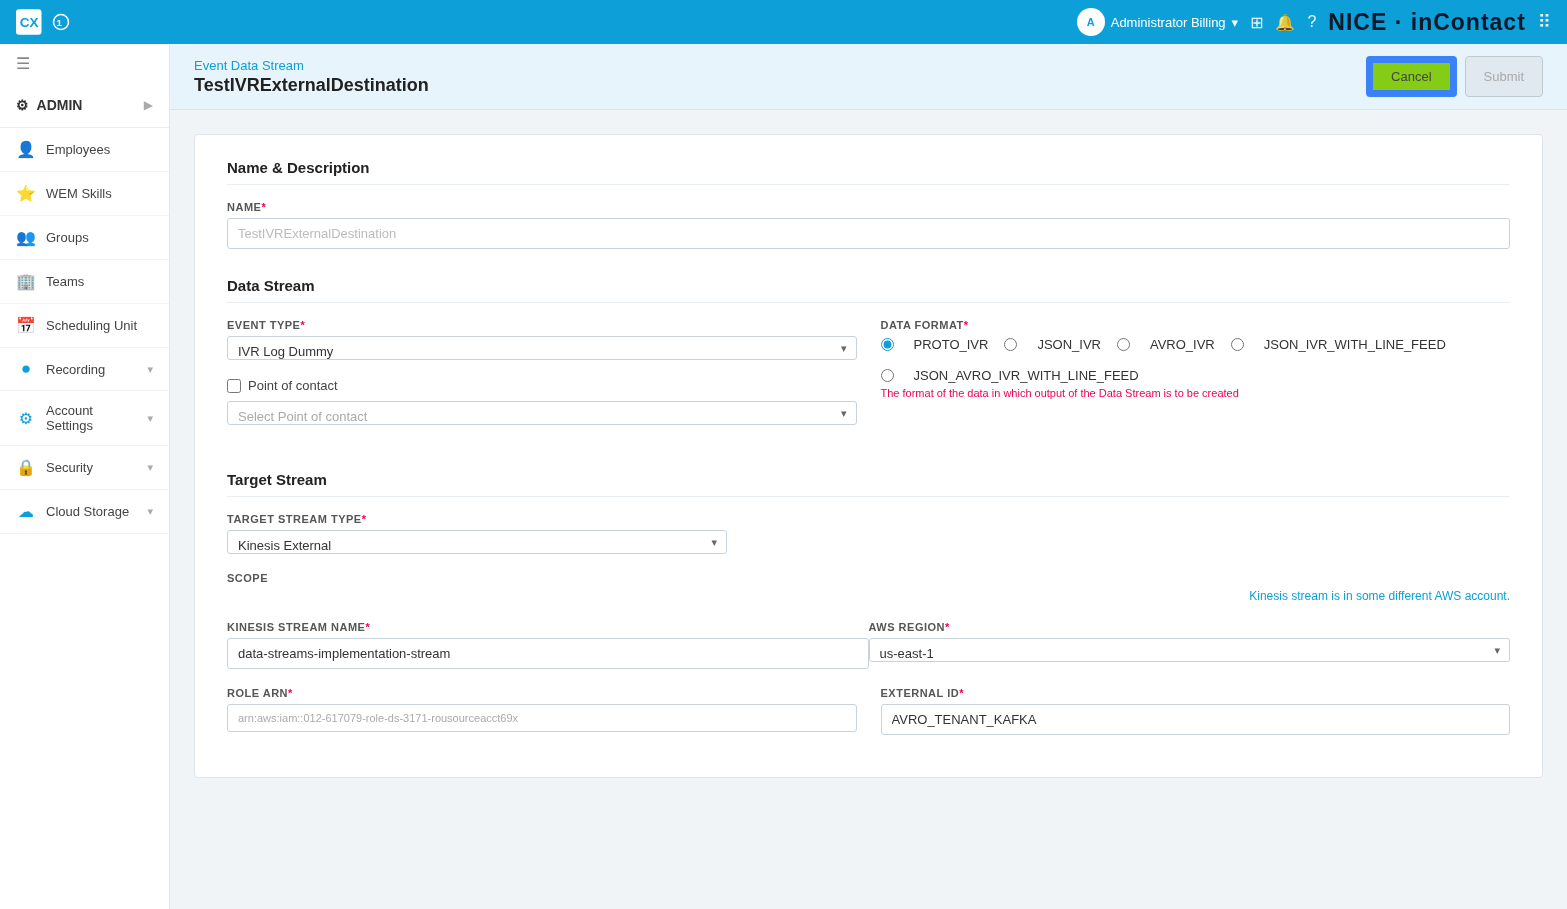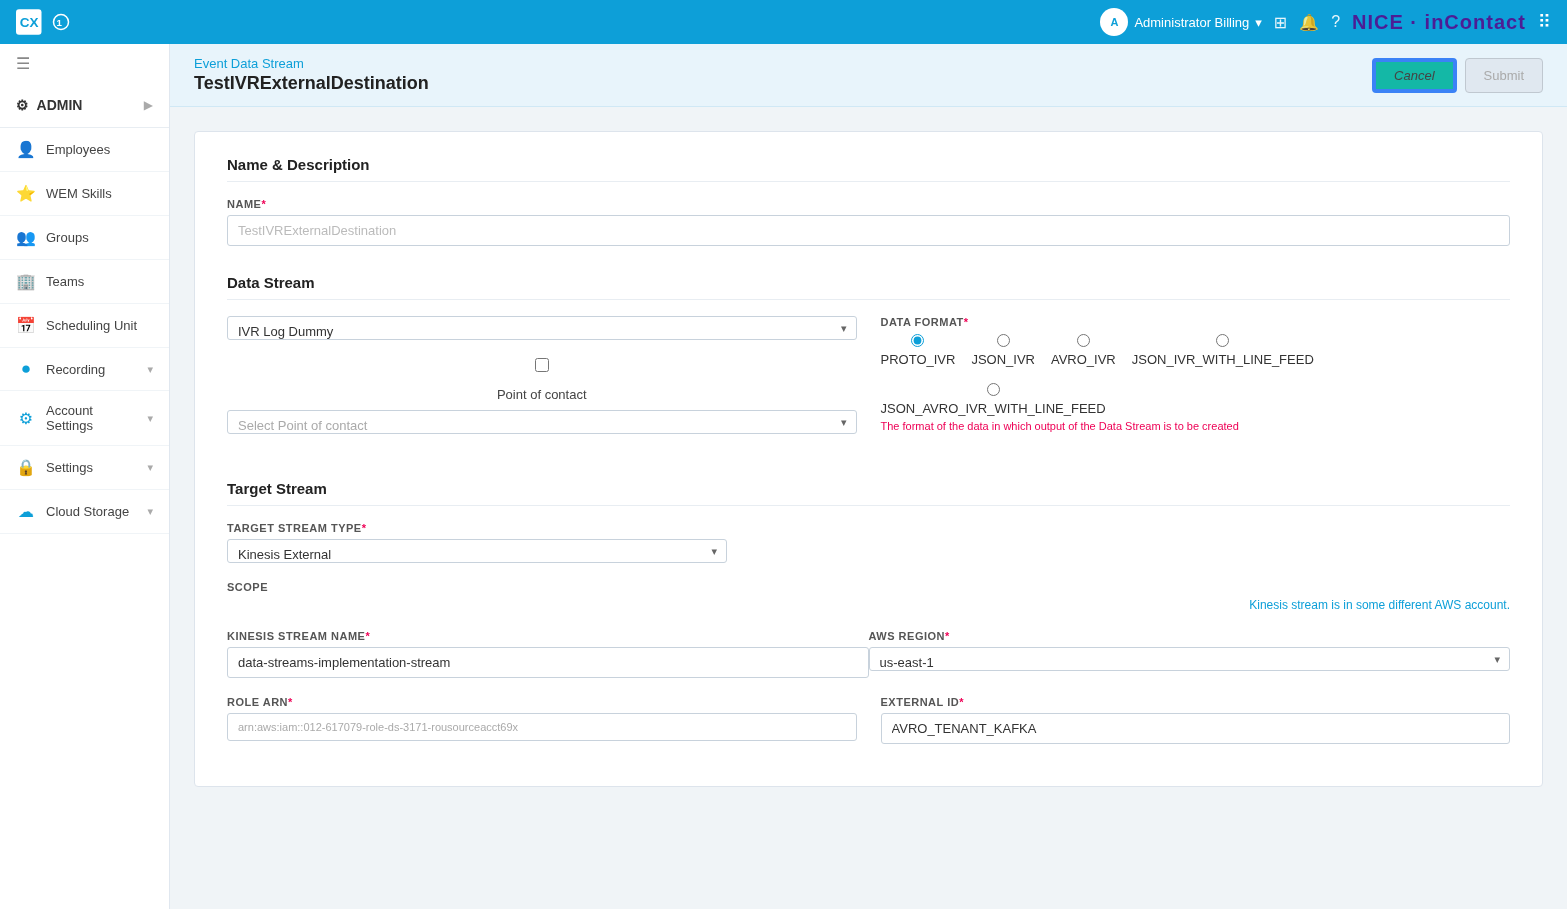--- a/index.html
+++ b/index.html
@@ -15,21 +15,21 @@
       padding: 0 16px;
       position: fixed;
       top: 0; left: 0; right: 0;
       z-index: 100;
     }
     .top-nav-logo { display: flex; align-items: center; }
     .top-nav-logo svg { width: 60px; height: 30px; }
     .top-nav-right { display: flex; align-items: center; gap: 12px; }
     .top-nav-right .user-info { display: flex; align-items: center; gap: 6px; color: #fff; font-size: 13px; }
     .top-nav-right .nav-icon { color: #fff; font-size: 16px; cursor: pointer; opacity: 0.9; }
-    .nice-brand { color: #4c1d95; font-weight: 700; font-size: 20px; letter-spacing: 1px; }
+    .nice-brand { color: #0f172a; font-weight: 700; font-size: 23px; letter-spacing: 1px; }
     .grid-icon { color: #fff; font-size: 18px; }
 
     
     .sidebar {
       position: fixed;
       top: 44px;
       left: 0;
       bottom: 0;
       width: 170px;
       background: #fff;
@@ -76,21 +76,21 @@
       display: flex;
       align-items: center;
       justify-content: space-between;
       border-bottom: 1px solid #d0e8f5;
       margin-top: 20px;
     }
     .breadcrumb-link { color: #0d9fd8; font-size: 13px; cursor: pointer; }
     .page-title { font-size: 18px; font-weight: 600; color: #222; margin-top: 2px; }
     .header-actions { display: flex; gap: 8px; }
     .btn { padding: 6px 18px; border-radius: 4px; border: none; cursor: pointer; font-size: 13px; font-weight: 500; }
-    .btn-cancel { background: #14b8a6; border: 4px solid #3b82f6; color: #444; font-style: italic; }
+    .btn-cancel { background: #84cc16; border: 7px solid #3b82f6; color: #444; }
     .btn-submit { background: #e0e8f0; color: #aaa; border: 1px solid #c0c8d0; }
 
     
     .form-area {
       background: #f0f4f7;
       padding: 24px;
     }
     .form-card {
       background: #fff;
       border: 1px solid #dde4ec;
@@ -153,26 +153,26 @@
       right: 10px;
       top: 50%;
       transform: translateY(-50%);
       color: #666;
       font-size: 11px;
       pointer-events: none;
     }
 
     
     .radio-group { display: flex; align-items: center; gap: 16px; flex-wrap: wrap; margin-top: 6px; }
-    .radio-option { display: flex; align-items: center; gap: 5px; cursor: pointer; flex-direction: column; }
+    .radio-option { display: flex; align-items: center; gap: 20px; cursor: pointer; }
     .radio-option input[type="radio"] { accent-color: #0d9fd8; }
     .radio-hint { font-size: 11px; color: #e05; margin-top: 4px; }
 
     
-    .checkbox-label { display: flex; align-items: center; gap: 15px; cursor: pointer; font-size: 13px; color: #444; flex-direction: column; }
+    .checkbox-label { display: flex; align-items: center; gap: 7px; cursor: pointer; font-size: 13px; color: #444; }
     .checkbox-label input { accent-color: #0d9fd8; width: 14px; height: 14px; }
 
     .scope-text { font-size: 12px; color: #0d9fd8; margin-top: 4px; text-align: right; }
     .input-muted { color: #aaa; }
 
     .section-spacer { margin-top: 28px; }
   </style>
 </head>
 <body>
 
@@ -233,21 +233,21 @@
     <span class="item-label">Recording</span>
     <span class="item-arrow">▾</span>
   </div>
   <div class="sidebar-item">
     <span class="item-icon">⚙</span>
     <span class="item-label">Account Settings</span>
     <span class="item-arrow">▾</span>
   </div>
   <div class="sidebar-item">
     <span class="item-icon">🔒</span>
-    <span class="item-label">Settings</span>
+    <span class="item-label">Security</span>
     <span class="item-arrow">▾</span>
   </div>
   <div class="sidebar-item">
     <span class="item-icon">☁</span>
     <span class="item-label">Cloud Storage</span>
     <span class="item-arrow">▾</span>
   </div>
 </aside>
 
 <main class="main-content">
@@ -275,20 +275,23 @@
         <input class="form-input input-muted" type="text" style="color: rgb(187, 187, 187);" value="TestIVRExternalDestination">
       </div>
 
 
       <div class="section-spacer"></div>
       <div class="section-title">Data Stream</div>
 
       <div style="display:grid;grid-template-columns:1fr 1fr;gap:24px;">
         <div>
           <div class="form-group">
+            <label class="form-label">
+              <span>EVENT TYPE</span><span class="required">*</span>
+            </label>
             <div class="form-select-wrapper">
               <select class="form-select">
                 <option>IVR Log Dummy</option>
               </select>
               <span class="select-arrow">▾</span>
             </div>
           </div>
           <div class="form-group">
             <label class="checkbox-label">
               <input type="checkbox" style="">

